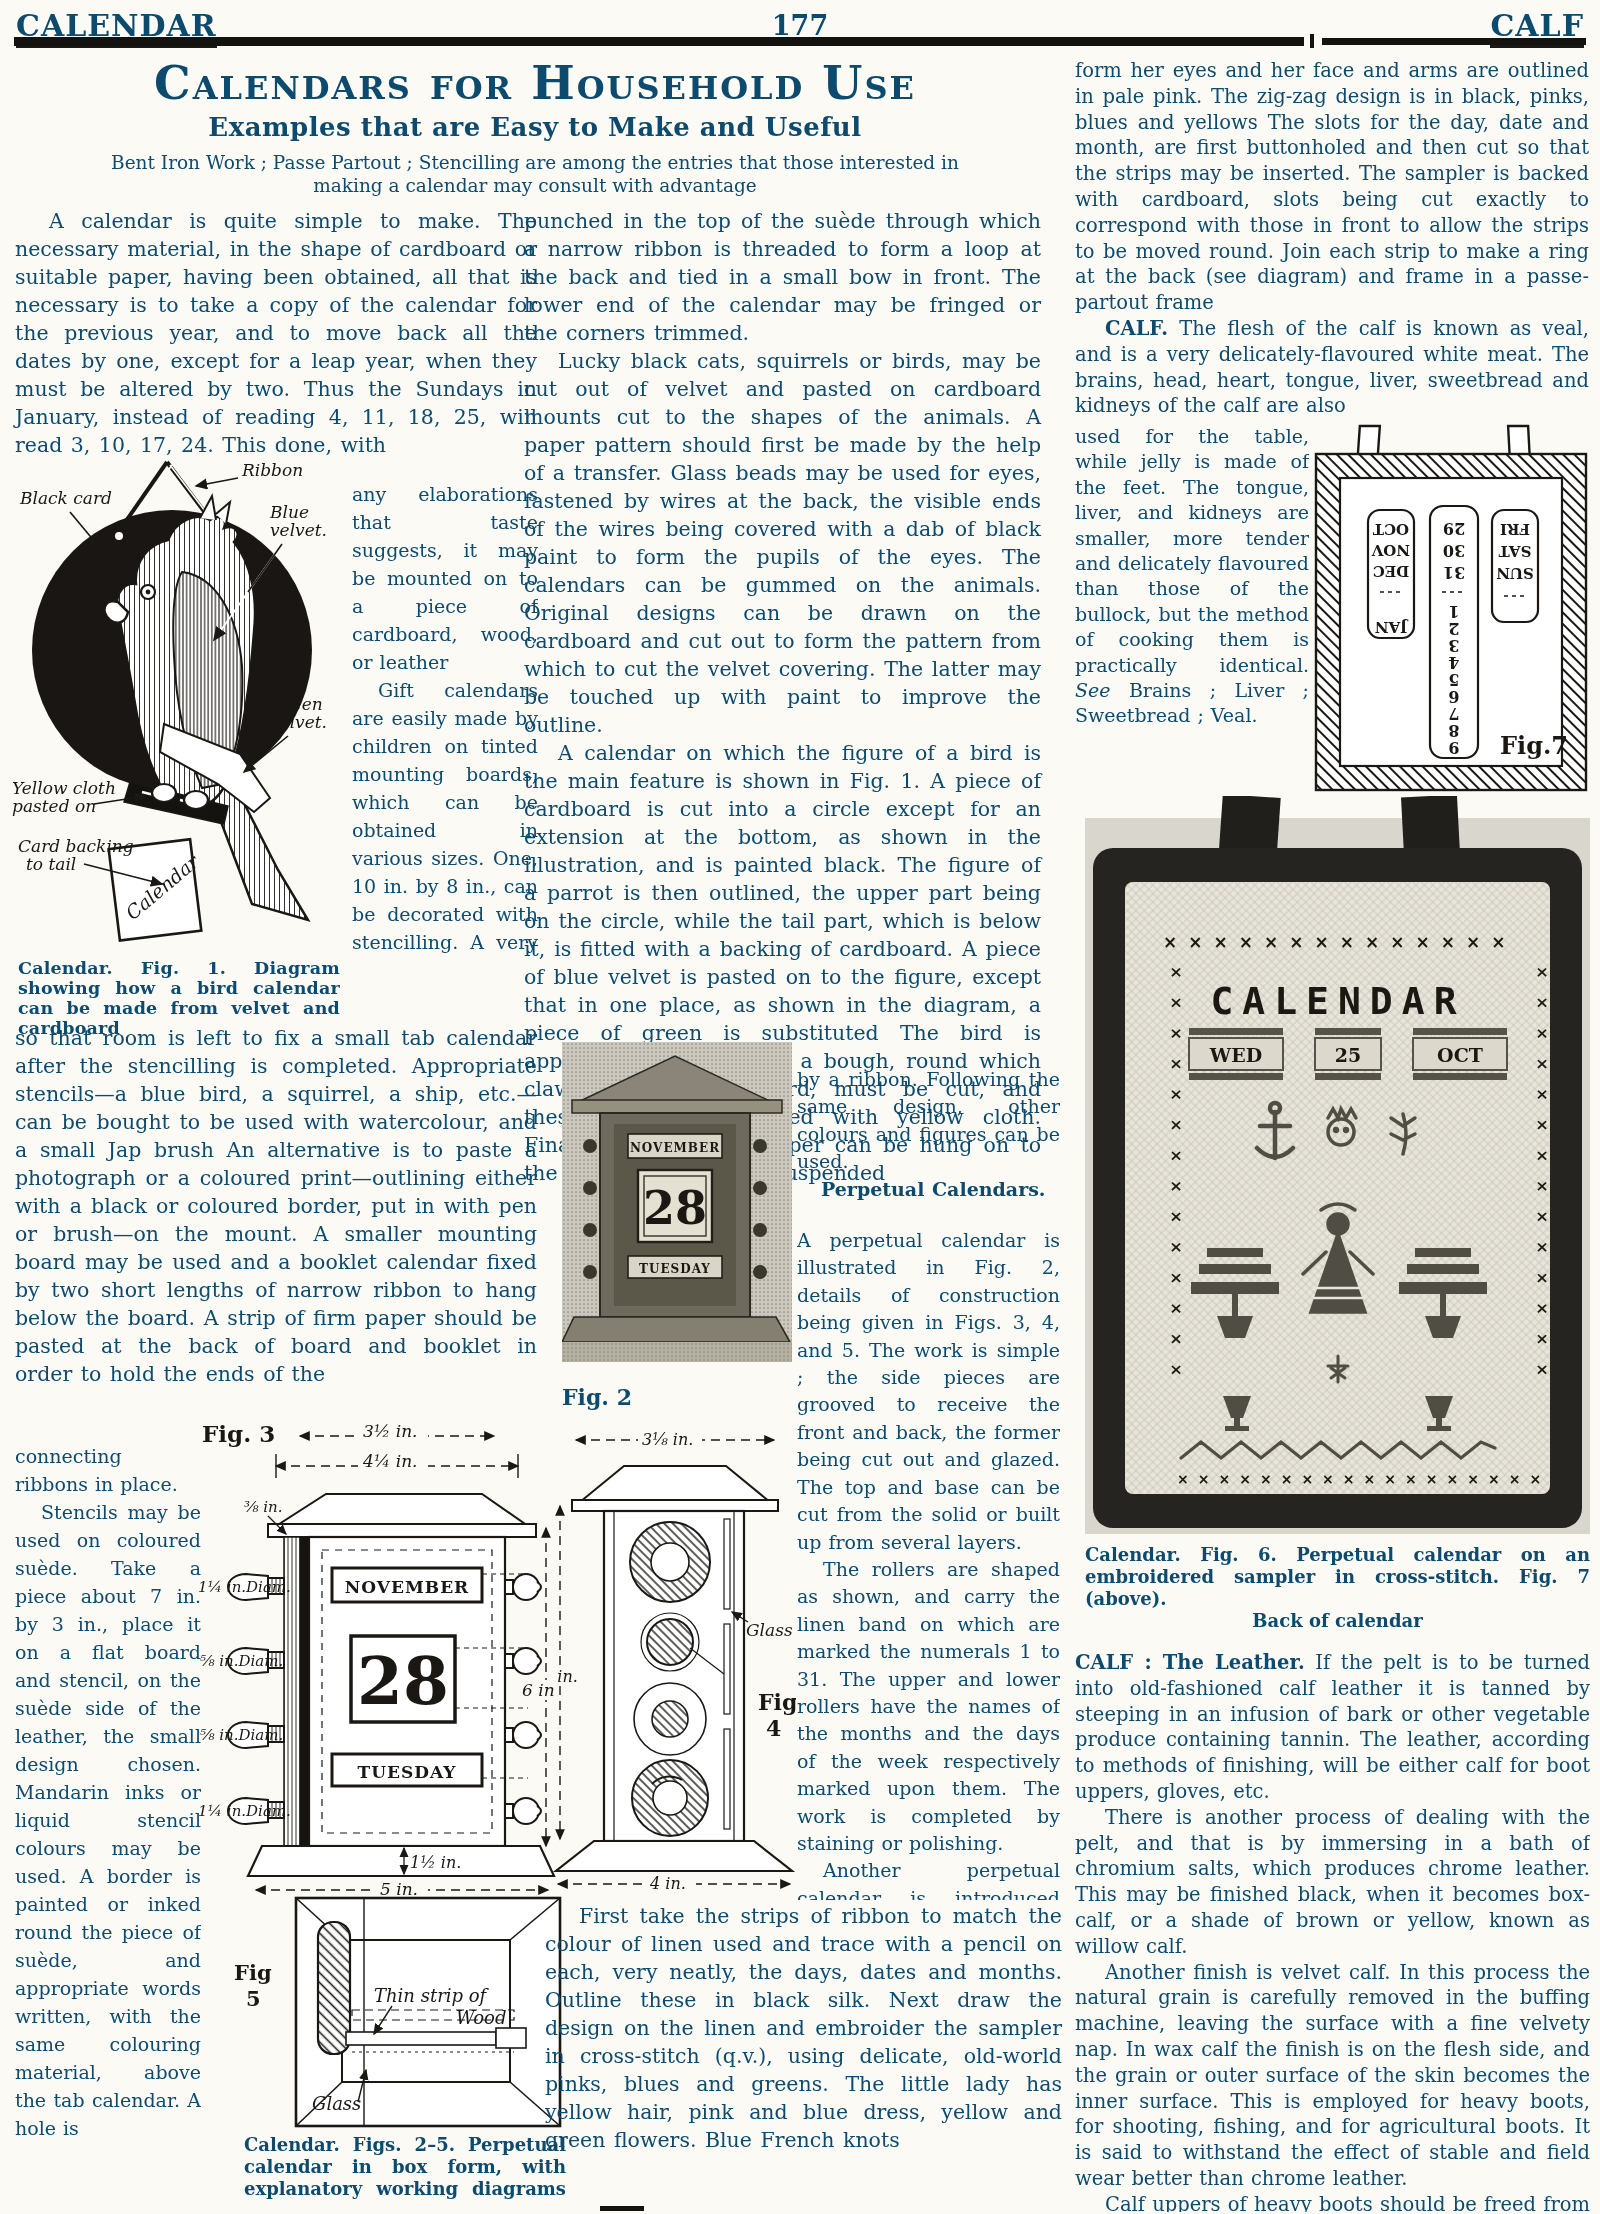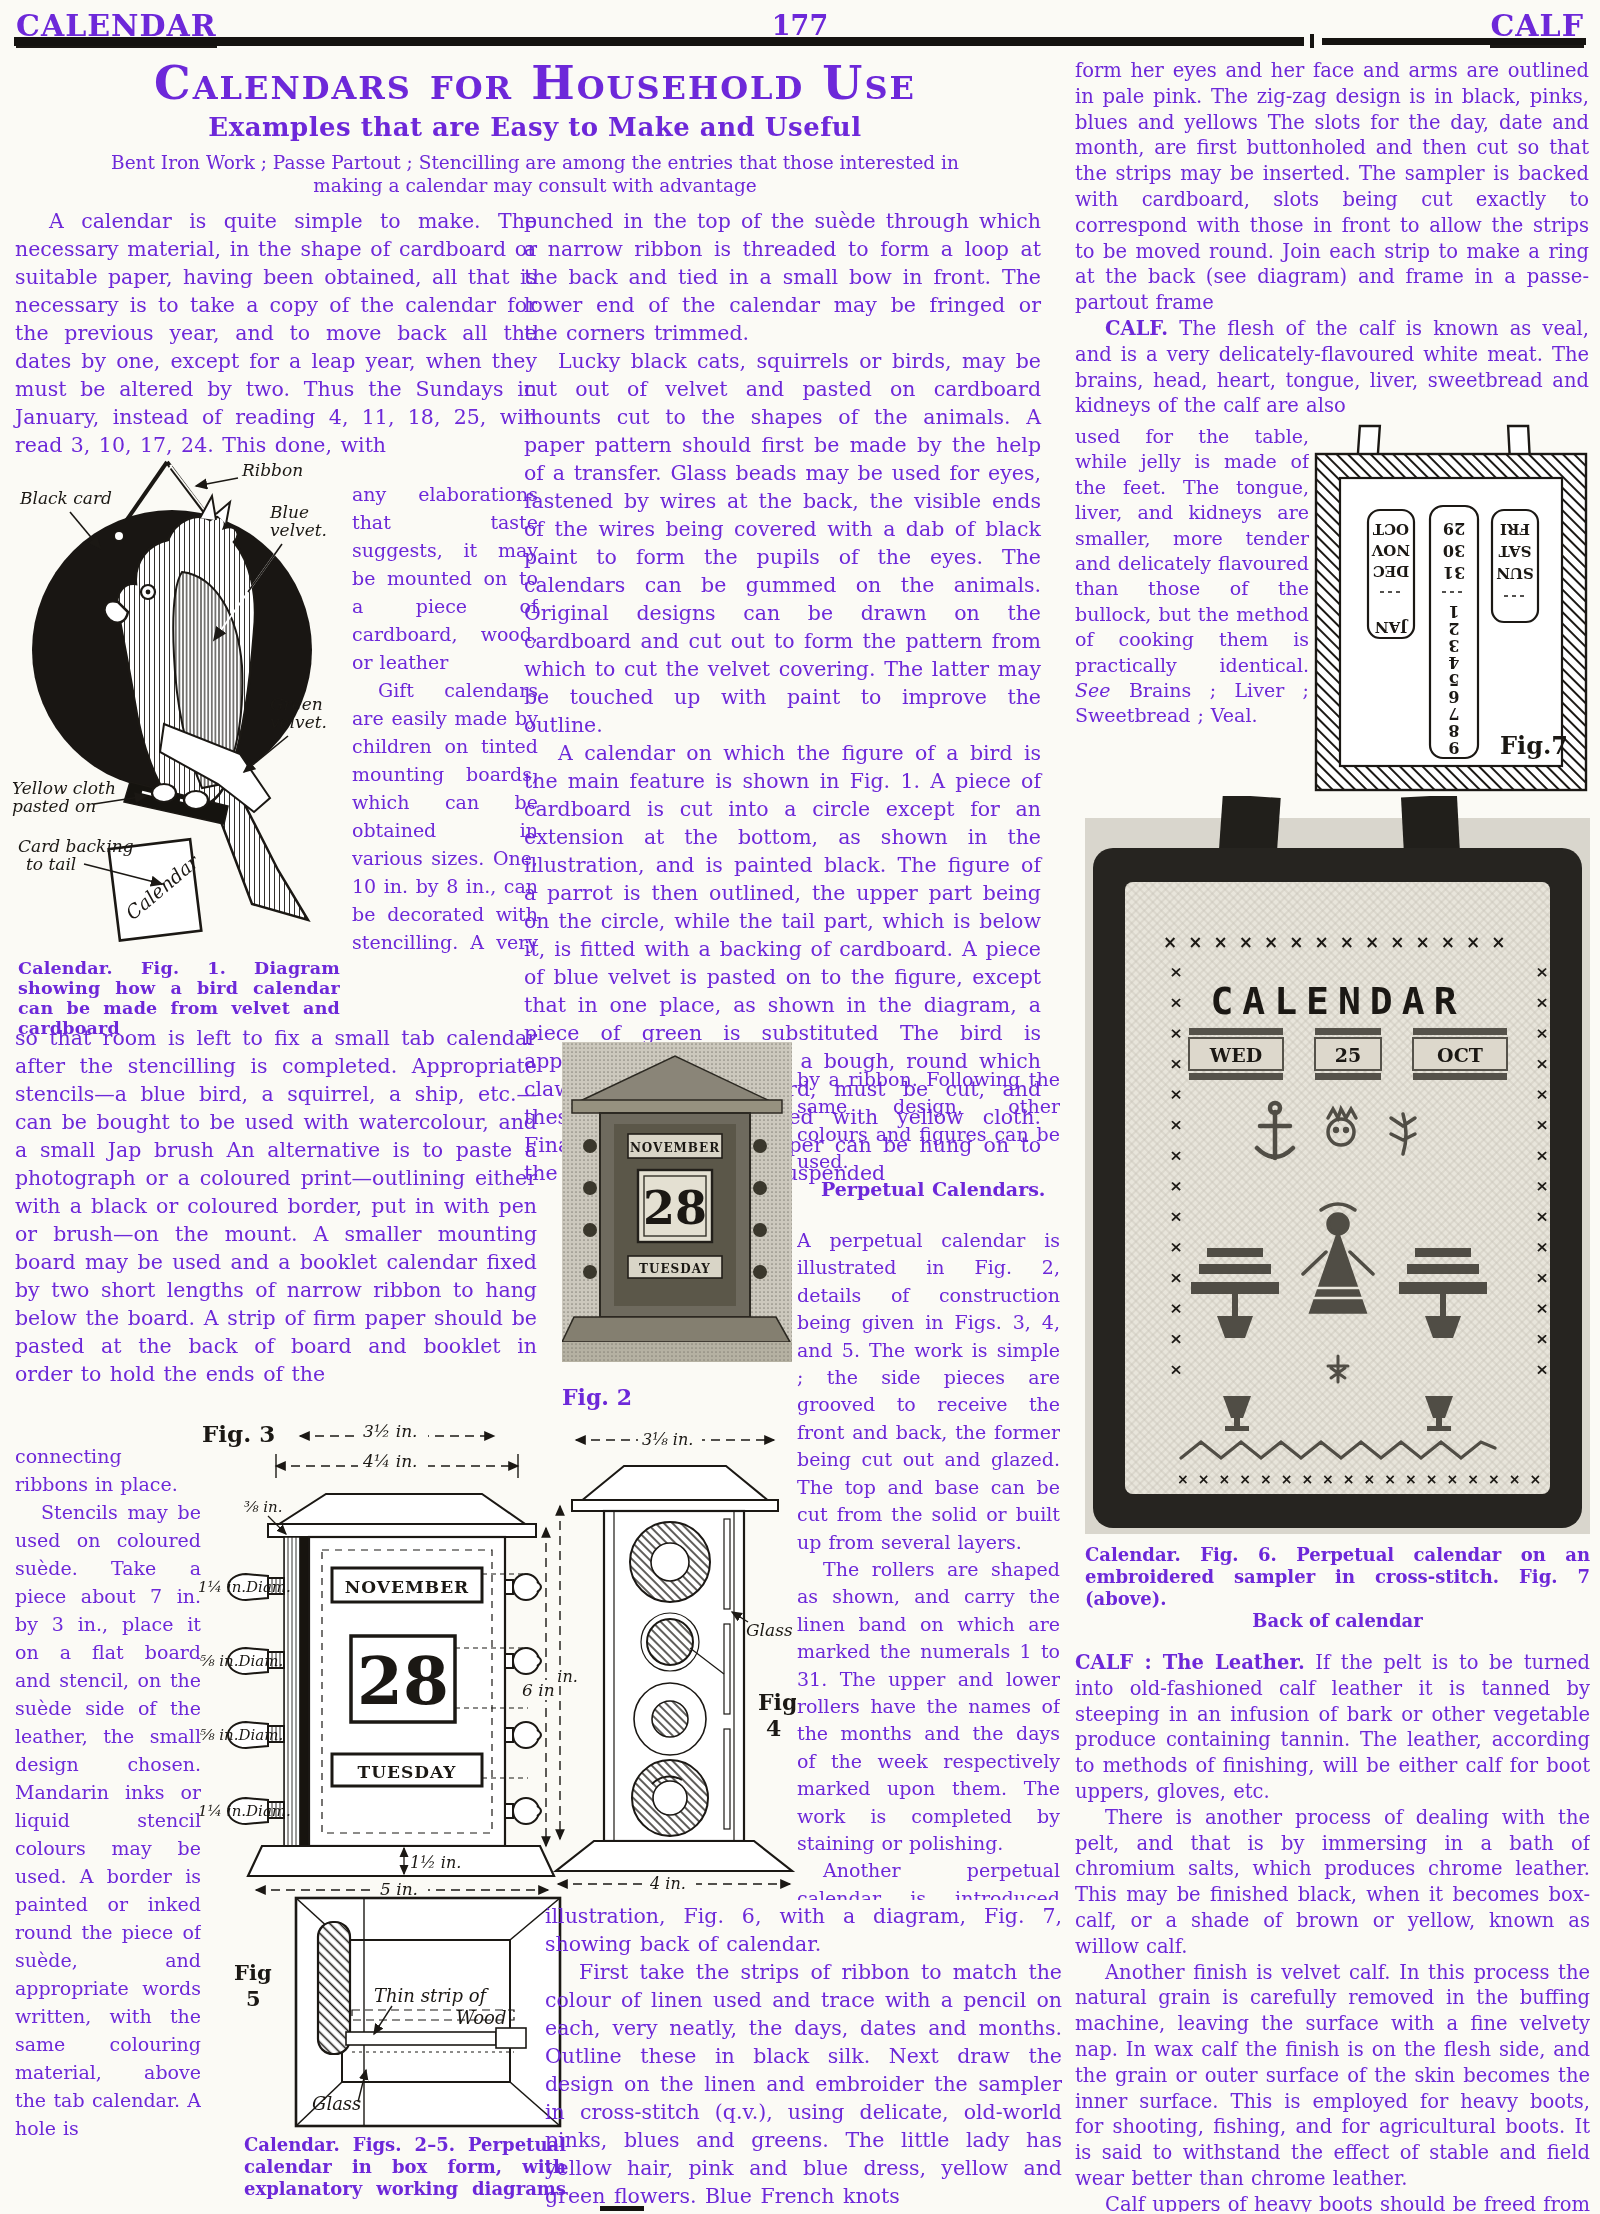--- a/index.html
+++ b/index.html
@@ -1,17 +1,17 @@
 <!DOCTYPE html>
 <html><head>
 <meta charset="utf-8">
 <style>
   html,body{margin:0;padding:0;background:#e8e6e0;}
   #page{position:relative;width:1600px;height:2214px;background:#fbfaf5;overflow:hidden;
-        font-family:"DejaVu Serif","Liberation Serif",serif;color:#6d28d9;}
+        font-family:"DejaVu Serif","Liberation Serif",serif;color:#0c4a6e;}
   .abs{position:absolute;}
   .bt{font-size:20.5px;line-height:28px;word-spacing:2px;text-align:justify;}
   .bt p{margin:0;text-indent:34px;}
   .bt p.noind{text-indent:0;}
   .nr{font-size:19px;line-height:28px;word-spacing:1px;text-align:justify;overflow:hidden;}
   .nr p{margin:0;text-indent:26px;}
   .nr p.noind{text-indent:0;margin-top:24px;}
   .rt{font-size:19.5px;line-height:25.8px;word-spacing:1px;text-align:justify;}
   .rt p{margin:0;text-indent:30px;}
   .rt p.noind{text-indent:0;}
@@ -348,21 +348,20 @@
     <rect x="0" y="242" width="26" height="20" fill="#fbfaf5"></rect>
     <text x="-10" y="258" font-size="16" class="svg-itl">6 in.</text>
 
     <polygon points="42,417 202,417 240,447 4,447" fill="#ffffff" stroke="#1b1814" stroke-width="2.2"></polygon>
     <line x1="6" y1="460" x2="238" y2="460" stroke="#1b1814" stroke-width="1.4" stroke-dasharray="9 6" marker-start="url(#f4a)" marker-end="url(#f4a)"></line>
     <rect x="94" y="450" width="50" height="17" fill="#fbfaf5"></rect>
     <text x="98" y="465" font-size="16" class="svg-itl">4 in.</text>
   </svg>
 
   <div class="abs bt" style="left:545px;top:1902px;width:517px;height:308px;overflow:hidden;">
-    <p class="noind">illustration, Fig. 6, with a diagram, Fig. 7, showing back of calendar.</p>
     <p>First take the strips of ribbon to match the colour of linen used and trace with a pencil on each, very neatly, the days, dates and months.  Outline these in black silk.  Next draw the design on the linen and embroider the sampler in cross-stitch (q.v.), using delicate, old-world pinks, blues and greens.  The little lady has yellow hair, pink and blue dress, yellow and green flowers.  Blue French knots</p>
   </div>
 
   <div class="abs rt" style="left:1075px;top:58px;width:514px;">
     <p class="noind">form her eyes and her face and arms are outlined in pale pink.  The zig-zag design is in black, pinks, blues and yellows   The slots for the day, date and month, are first buttonholed and then cut so that the strips may be inserted. The sampler is backed with cardboard, slots being cut exactly to correspond with those in front to allow the strips to be moved round. Join each strip to make a ring at the back (see diagram) and frame in a passe-partout frame</p>
     <p><b class="lead">CALF.</b> <span>The flesh of the calf is known as veal, and is a very delicately-flavoured white meat.  The brains, head, heart, tongue, liver, sweetbread and kidneys of the calf are also</span></p>
   </div>
 
   <div class="abs rnr" style="left:1075px;top:424px;width:234px;height:372px;">
     <span>used for the table, while jelly is made of the feet.  The tongue, liver, and kidneys are smaller, more tender and delicately flavoured than those of the bullock, but the method of cooking them is practically identical.  </span><i>See</i><span> Brains ; Liver ; Sweetbread ; Veal.</span>

